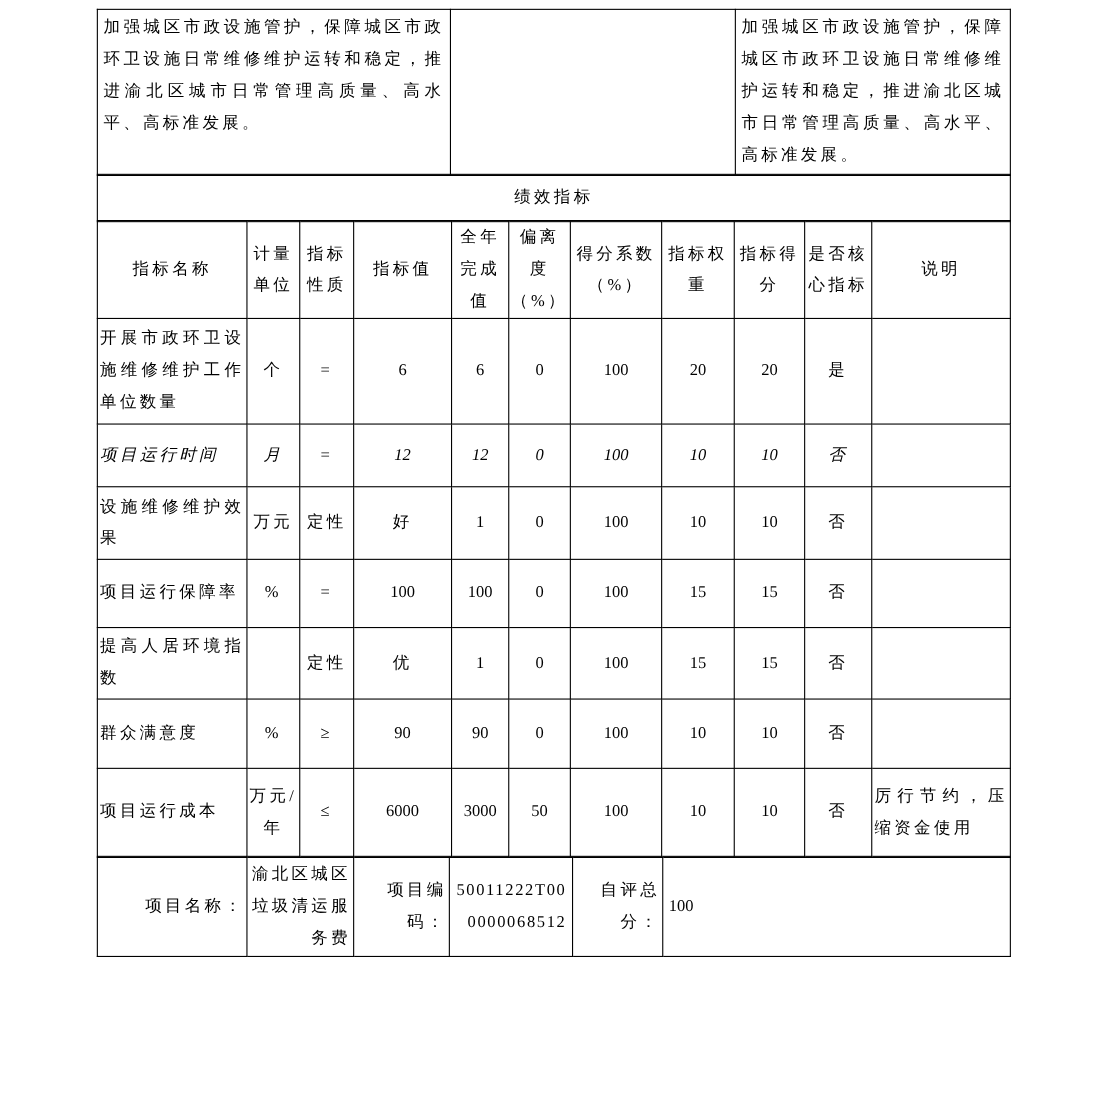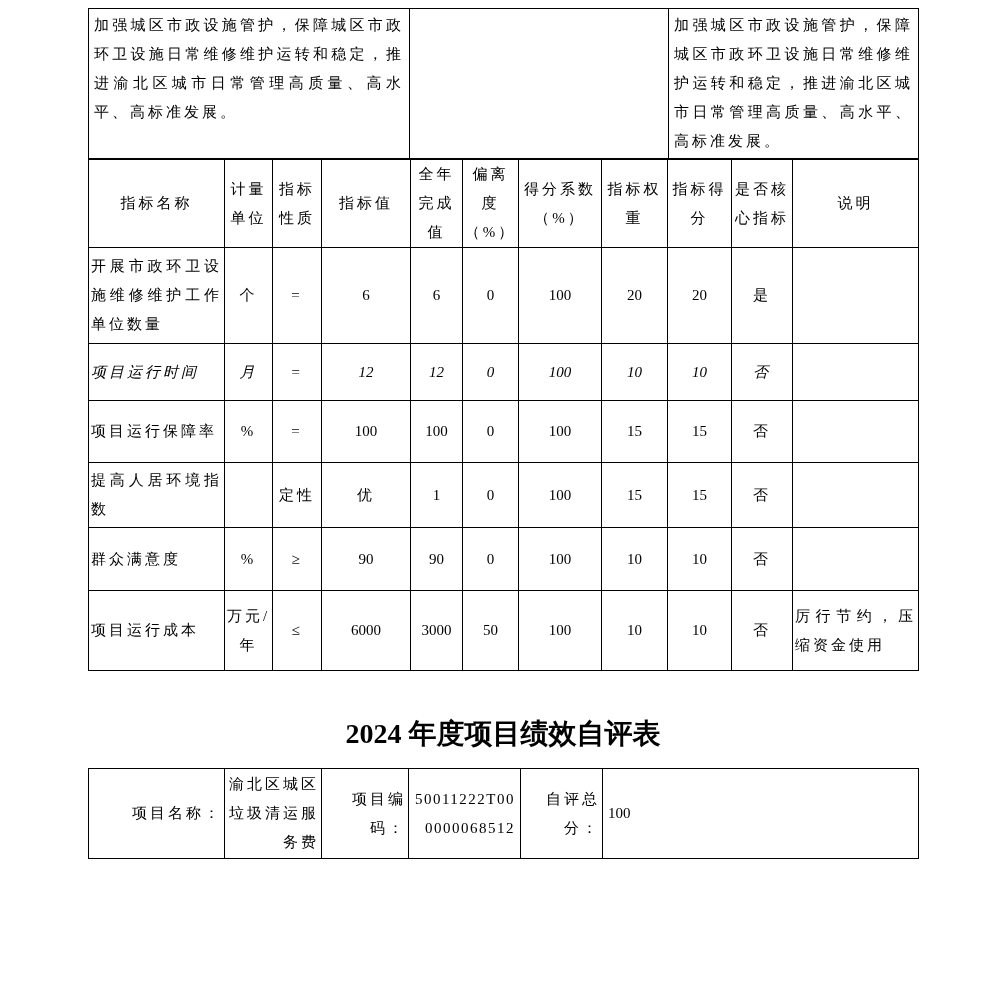--- a/index.html
+++ b/index.html
@@ -92,20 +92,30 @@
     </colgroup>
     <tbody>
     <tr class="rA2">
       <td class="goal-para">加强城区市政设施管护，保障城区市政环卫设施日常维修维护运转和稳定，推进渝北区城市日常管理高质量、高水平、高标准发展。</td>
       <td class="goal-para"></td>
       <td class="goal-para">加强城区市政设施管护，保障城区市政环卫设施日常维修维护运转和稳定，推进渝北区城市日常管理高质量、高水平、高标准发展。</td>
     </tr>
   </tbody>
     </table>
 
+  <table>
+    <colgroup>
+        <col style="width:830px">
+      </colgroup>
+    <tbody>
+        <tr class="rBan">
+      <td>绩效指标</td>
+    </tr>
+  </tbody>
+    </table>
 
   <table>
     <colgroup>
       <col style="width:136px">
         <col style="width:48px">
         <col style="width:49px">
         <col style="width:89px">
       <col style="width:52px">
         <col style="width:56px">
         <col style="width:83px">
@@ -150,20 +160,33 @@
       <td class="num">12</td>
       <td class="num">12</td>
       <td class="num">0</td>
       <td class="num">100</td>
       <td class="num">10</td>
       <td class="num">10</td>
       <td>否</td>
       <td class="note-cell"></td>
     </tr>
 
+    <tr class="r3">
+      <td class="name-cell">设施维修维护效果</td>
+      <td>万元</td>
+      <td>定性</td>
+      <td>好</td>
+      <td class="num">1</td>
+      <td class="num">0</td>
+      <td class="num">100</td>
+      <td class="num">10</td>
+      <td class="num">10</td>
+      <td>否</td>
+      <td class="note-cell"></td>
+    </tr>
 
     <tr class="r4">
       <td class="name-cell">项目运行保障率</td>
       <td>%</td>
       <td>=</td>
       <td class="num">100</td>
       <td class="num">100</td>
       <td class="num">0</td>
       <td class="num">100</td>
       <td class="num">15</td>
@@ -209,21 +232,20 @@
       <td class="num">50</td>
       <td class="num">100</td>
       <td class="num">10</td>
       <td class="num">10</td>
       <td>否</td>
       <td class="note-cell">厉行节约，压缩资金使用</td>
     </tr>
   </tbody>
     </table>
 
-  <h1 class="doc-title">2024 年度项目绩效自评表</h1>
 
   <table>
     <colgroup>
       <col style="width:136px">
         <col style="width:97px">
         <col style="width:87px">
       <col style="width:112px">
         <col style="width:82px">
         <col style="width:316px">
     </colgroup>

